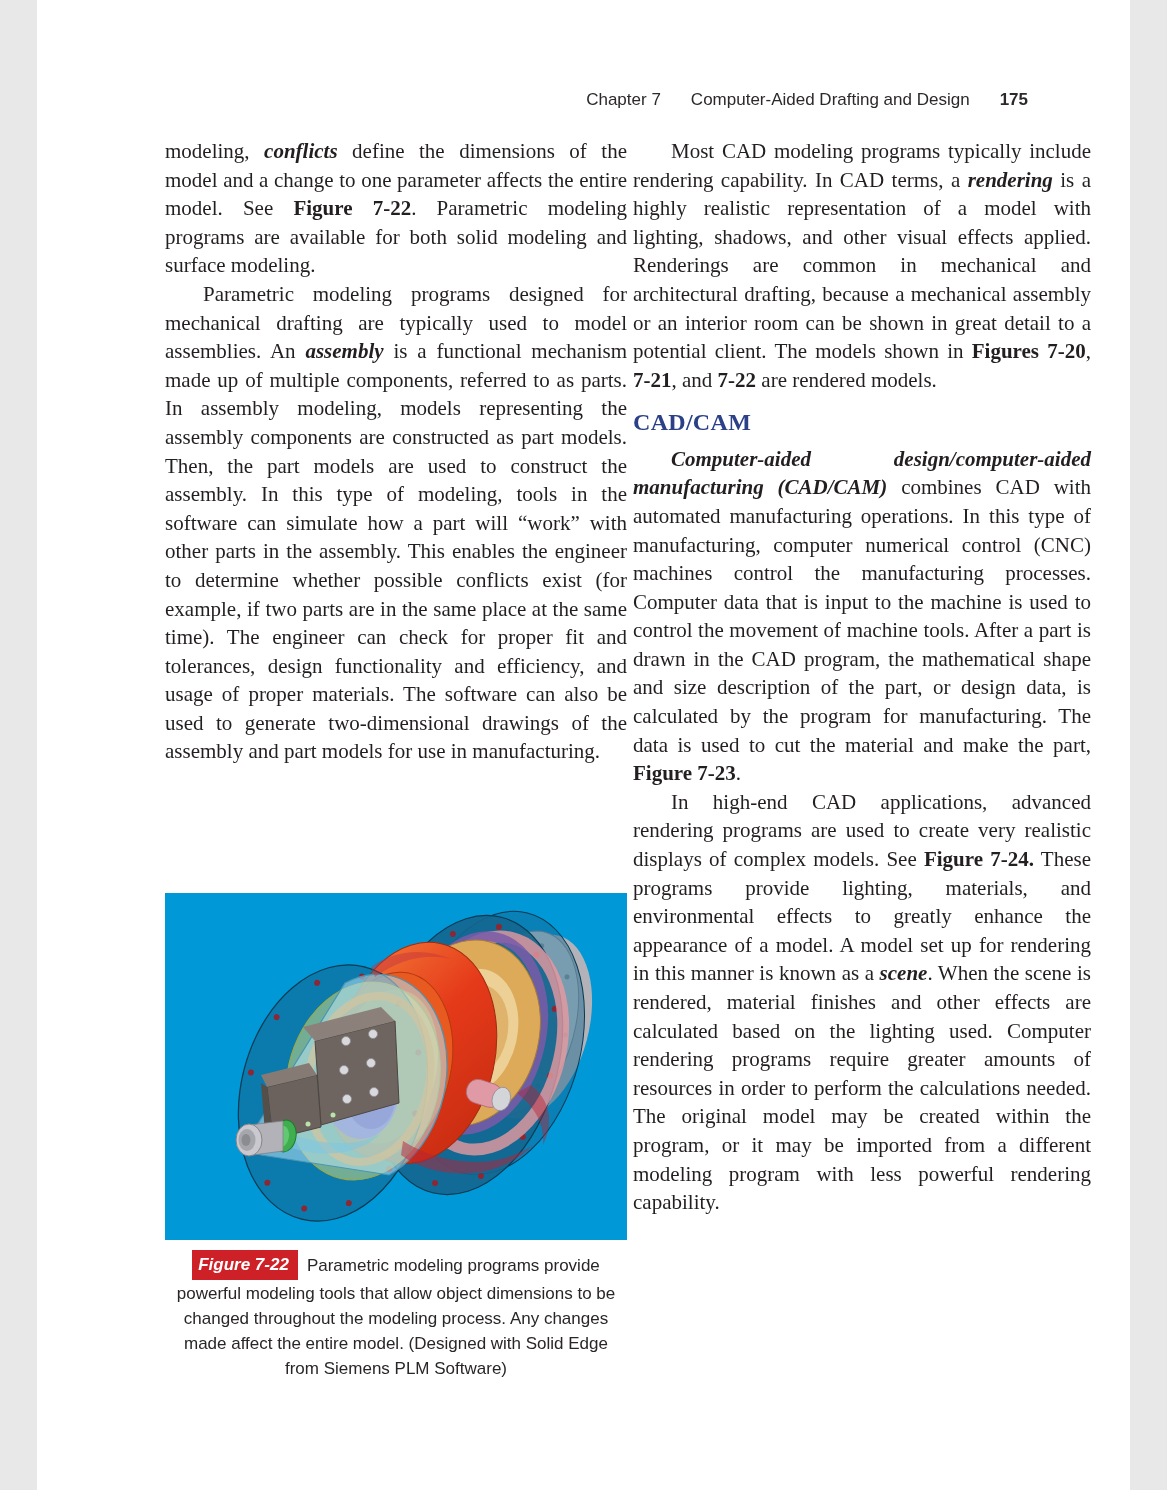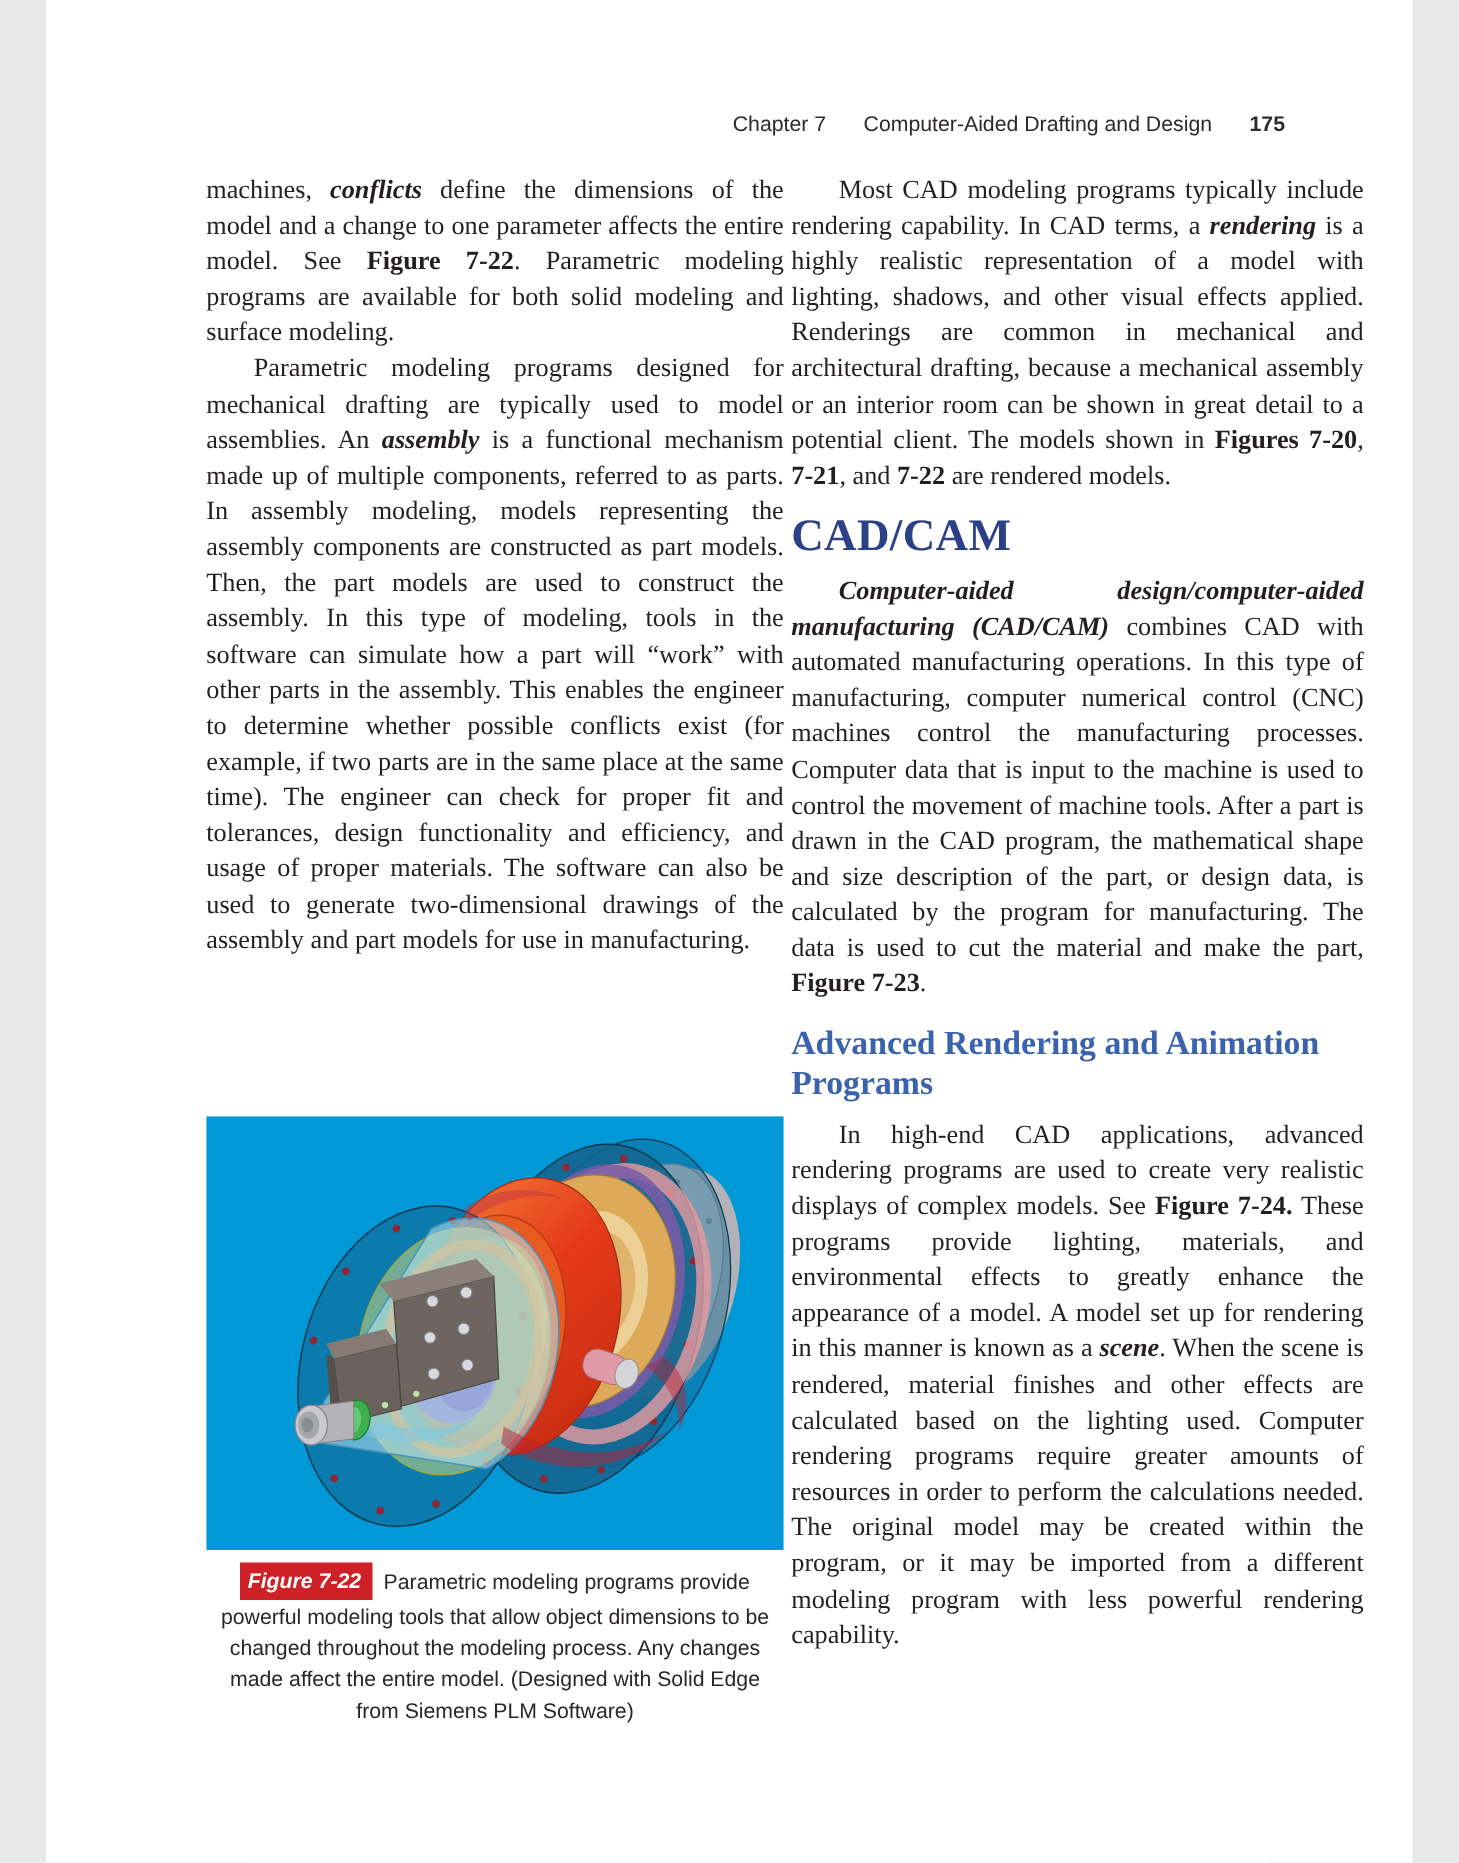--- a/index.html
+++ b/index.html
@@ -15,21 +15,21 @@
   }
   .running-head .pagenum { font-weight:700;margin-top:12px; }
   .col { position:absolute; top:137px; font-size:21px; line-height:28.6px; text-align:justify; }
   .col-left  { left:128px; width:462px; }
   .col-right { left:596px; width:458px; }
   .col p { margin:0; }
   .col p.indent { text-indent:38px; }
   .seg-b  { font-weight:700; }
   .seg-bi { font-weight:700; font-style:italic; }
   .h-cadcam {
-    margin:15px 0 9px 0; font-size:36px; line-height:1.1; font-weight:700;
+    margin:15px 0 9px 0; font-size:24px; line-height:1.1; font-weight:700;
     color:#2b4086; text-align:left; letter-spacing:.3px;
   }
   .h-advanced {
     margin:18px 0 10px 0; font-size:27px; line-height:1.18; font-weight:700;
     color:#3a63ae; text-align:left;
   }
   .figure-block { position:absolute; left:128px; top:893px; width:462px; }
   .figure-block svg { display:block; width:462px; height:347px; }
   .caption {
     margin:11px 0 0 0; font-family:"Liberation Sans", sans-serif;
@@ -46,29 +46,28 @@
 
 <div class="page">
 
   <div class="running-head">
     <span>Chapter 7</span>
     <span>Computer-Aided Drafting and Design</span>
     <span class="pagenum">175</span>
   </div>
 
   <div class="col col-left">
-    <p><span>machines, </span><span class="seg-bi">conflicts</span><span> define the dimensions of the model and a change to one parameter affects the entire model. See </span><span class="seg-b">Figure 7-22</span><span>. Parametric modeling programs are available for both solid modeling and surface modeling.</span></p>
+    <p><span>modeling, </span><span class="seg-bi">conflicts</span><span> define the dimensions of the model and a change to one parameter affects the entire model. See </span><span class="seg-b">Figure 7-22</span><span>. Parametric modeling programs are available for both solid modeling and surface modeling.</span></p>
     <p class="indent"><span>Parametric modeling programs designed for mechanical drafting are typically used to model assemblies. An </span><span class="seg-bi">assembly</span><span> is a functional mechanism made up of multiple components, referred to as parts. In assembly modeling, models representing the assembly components are constructed as part models. Then, the part models are used to construct the assembly. In this type of modeling, tools in the software can simulate how a part will “work” with other parts in the assembly. This enables the engineer to determine whether possible conflicts exist (for example, if two parts are in the same place at the same time). The engineer can check for proper fit and tolerances, design functionality and efficiency, and usage of proper materials. The software can also be used to generate two-dimensional drawings of the assembly and part models for use in manufacturing.</span></p>
   </div>
 
   <div class="col col-right">
     <p class="indent"><span>Most CAD modeling programs typically include rendering capability. In CAD terms, a </span><span class="seg-bi">rendering</span><span> is a highly realistic representation of a model with lighting, shadows, and other visual effects applied. Renderings are common in mechanical and architectural drafting, because a mechanical assembly or an interior room can be shown in great detail to a potential client. The models shown in </span><span class="seg-b">Figures 7-20</span><span>, </span><span class="seg-b">7-21</span><span>, and </span><span class="seg-b">7-22</span><span> are rendered models.</span></p>
     <h2 class="h-cadcam">CAD/CAM</h2>
     <p class="indent"><span class="seg-bi">Computer-aided design/computer-aided manufacturing (CAD/CAM)</span><span> combines CAD with automated manufacturing operations. In this type of manufacturing, computer numerical control (CNC) machines control the manufacturing processes. Computer data that is input to the machine is used to control the movement of machine tools. After a part is drawn in the CAD program, the mathematical shape and size description of the part, or design data, is calculated by the program for manufacturing. The data is used to cut the material and make the part, </span><span class="seg-b">Figure 7-23</span><span>.</span></p>
-    <h2 class="h-advanced">Advanced Rendering and Animation Programs</h2>
     <p class="indent"><span>In high-end CAD applications, advanced rendering programs are used to create very realistic displays of complex models. See </span><span class="seg-b">Figure 7-24.</span><span> These programs provide lighting, materials, and environmental effects to greatly enhance the appearance of a model. A model set up for rendering in this manner is known as a </span><span class="seg-bi">scene</span><span>. When the scene is rendered, material finishes and other effects are calculated based on the lighting used. Computer rendering programs require greater amounts of resources in order to perform the calculations needed. The original model may be created within the program, or it may be imported from a different modeling program with less powerful rendering capability.</span></p>
   </div>
 
   <div class="figure-block">
     <svg viewBox="0 0 462 347" xmlns="http://www.w3.org/2000/svg">
       <defs>
         <linearGradient id="gradDrum" x1="0" y1="0" x2="1" y2="1">
           <stop offset="0" stop-color="#f5803a"></stop>
           <stop offset="0.45" stop-color="#e53a1a"></stop>
           <stop offset="1" stop-color="#c32a10"></stop>

